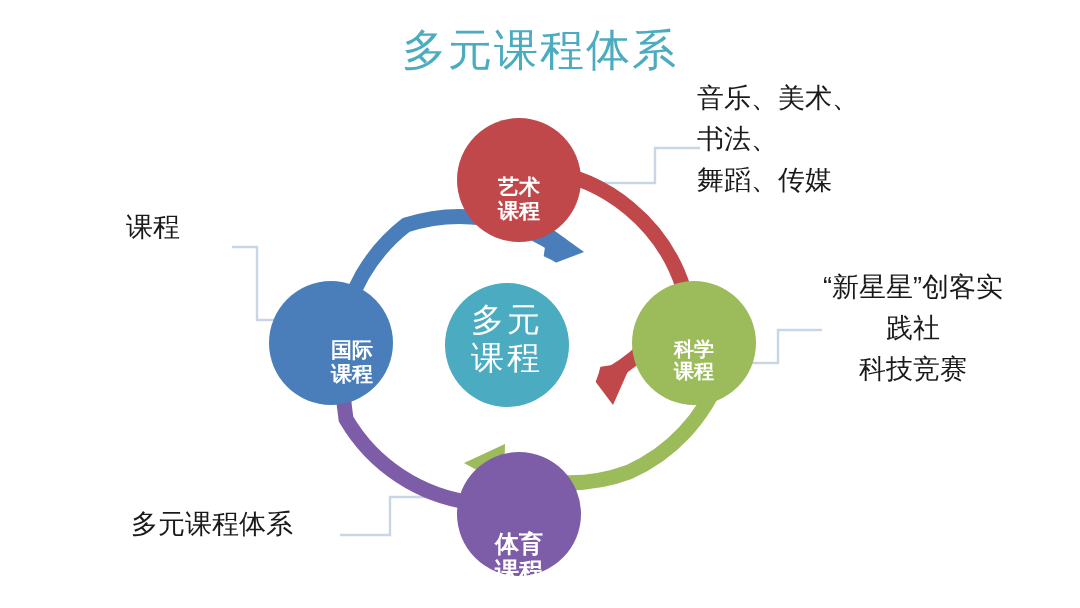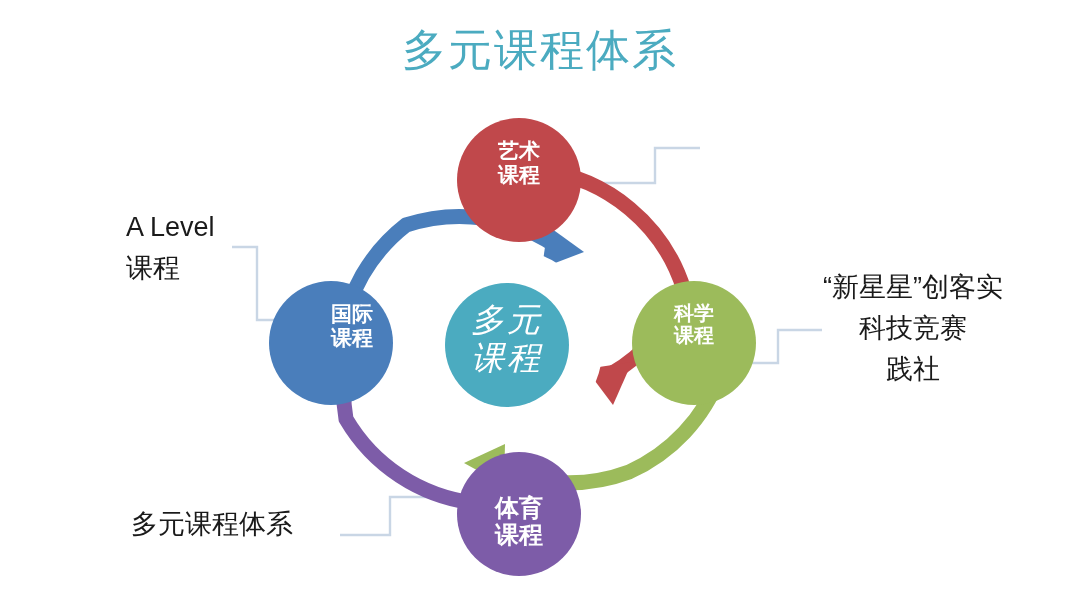--- a/index.html
+++ b/index.html
@@ -44,20 +44,21 @@
 
   
   .node-label {
     position: absolute;
     color: #ffffff;
     font-weight: bold;
     text-align: center;
     line-height: 1.12;
     white-space: nowrap;
     pointer-events: none;
+    margin-top: 36px;
   }
   .node-label .ln { display: block; }
 
   .node-art    { font-size: 21px; left: 477px; top: 139px; width: 84px; }
   .node-sci    { font-size: 20px; left: 652px; top: 302px; width: 84px; }
   .node-pe     { font-size: 24px; left: 477px; top: 495px; width: 84px; }
   .node-intl   { font-size: 21px; left: 289px; top: 302px; width: 84px; text-align: right; }
 
   .node-center {
     position: absolute;
@@ -65,21 +66,21 @@
     top: 301px;
     width: 116px;
     color: #ffffff;
     font-size: 33px;
     line-height: 1.16;
     text-align: center;
     font-weight: 400;
     letter-spacing: 3px;
     pointer-events: none;
   }
-  .node-center .ln { display: block; font-style: italic; }
+  .node-center .ln { display: block; }
 
   
   .callout {
     position: absolute;
     color: #1a1a1a;
     font-size: 27px;
     line-height: 41px;
     white-space: nowrap;
   }
   .callout .ln { display: block; }
@@ -163,29 +164,33 @@
   <div class="node-label node-intl">
     <span class="ln">国际</span>
     <span class="ln">课程</span>
   </div>
 
   <div class="node-center">
     <span class="ln">多元</span>
     <span class="ln">课程</span>
   </div>
 
+  <div class="callout" id="callout-art">
+    <span class="ln">音乐、美术、</span>
+    <span class="ln">书法、</span>
+    <span class="ln">舞蹈、传媒</span>
+  </div>
 
   <div class="callout" id="callout-sci">
     <span class="ln">“新星星”创客实</span>
+    <span class="ln">践社</span>
     <span class="ln">科技竞赛</span>
-    <span class="ln">践社</span>
   </div>
 
   <div class="callout" id="callout-intl">
-    <span class="ln">A Level</span>
     <span class="ln">课程</span>
   </div>
 
   <div class="callout" id="callout-pe">
     <span class="ln">多元课程体系</span>
   </div>
 
 </div>
 
 </body></html>

